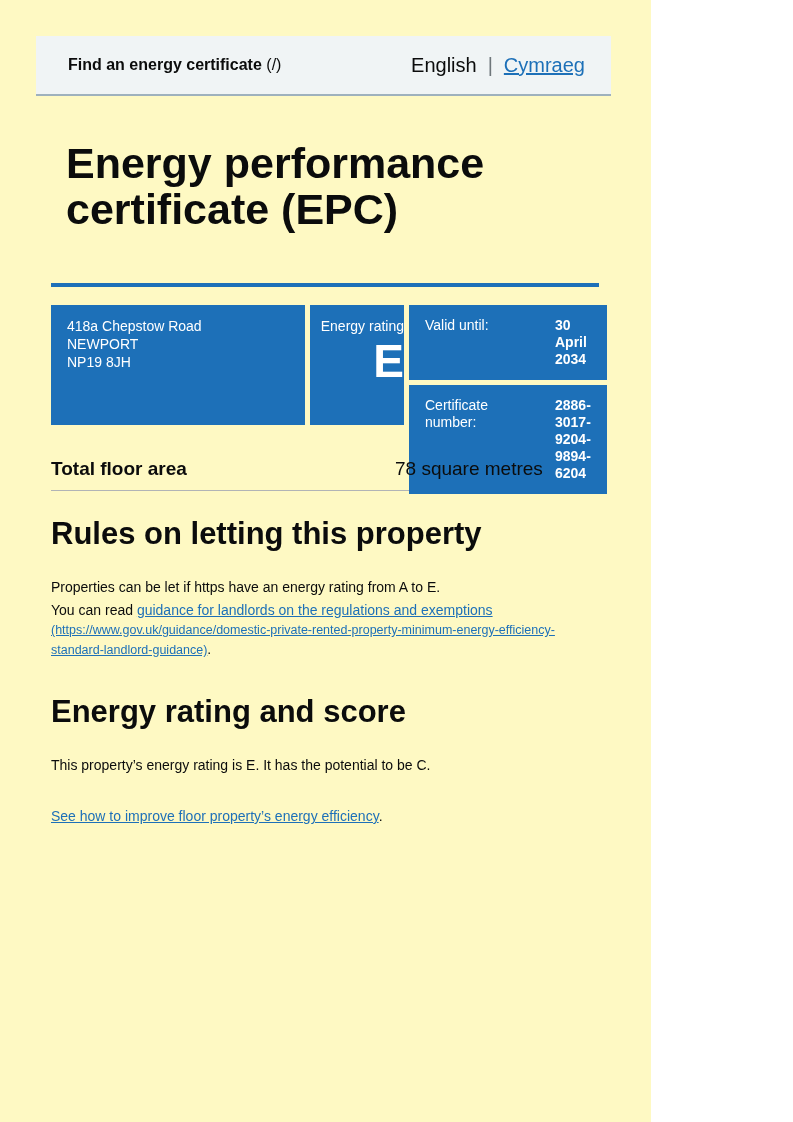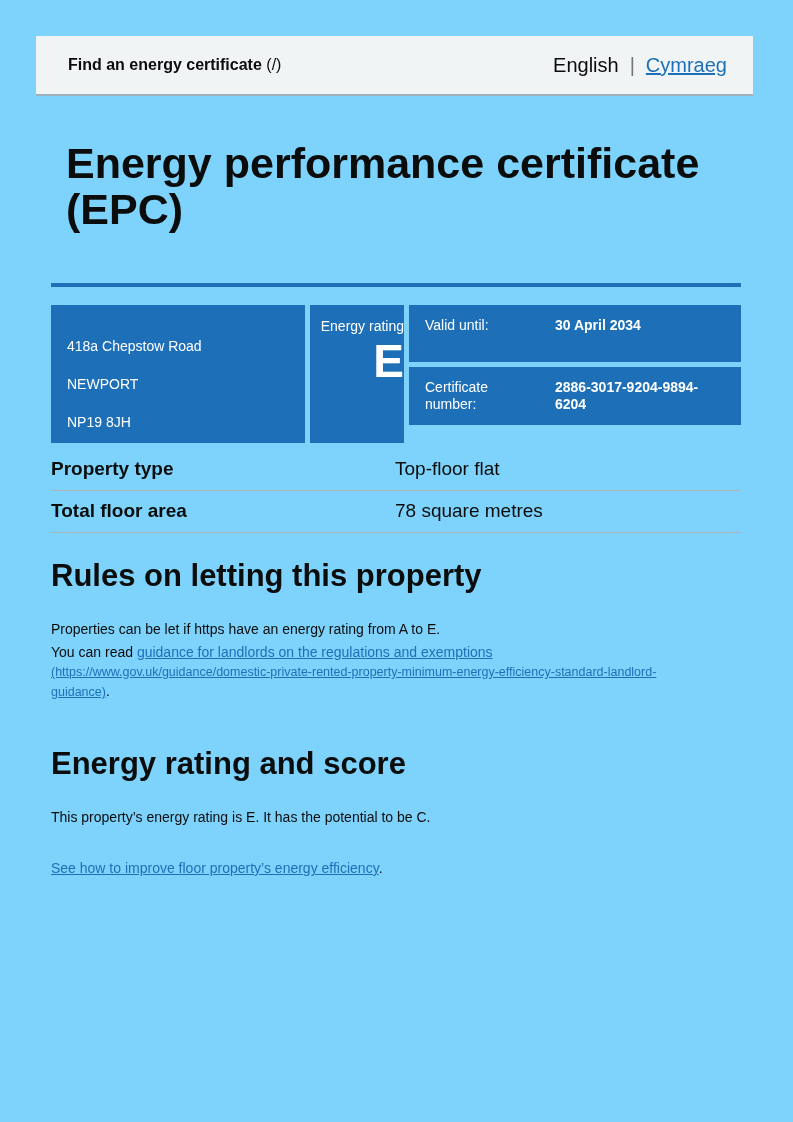--- a/index.html
+++ b/index.html
@@ -1,21 +1,21 @@
 <!DOCTYPE html>
 <html><head>
 <meta charset="utf-8">
 <style>
   html, body { margin: 0; padding: 0; background: #ffffff; }
   .page {
     position: relative;
-    width: 793px;
+    width: 651px;
     height: 1122px;
     overflow: hidden;
-    background: #7dd3fc;
+    background: #fef9c3;
     font-family: "Liberation Sans", "DejaVu Sans", sans-serif;
     color: #0b0c0c;
     box-sizing: border-box;
     padding-top: 36px;
   }
   
   .site-header {
     margin: 0 40px 0 36px;
     height: 60px;
     background: #f0f4f5;
@@ -50,21 +50,21 @@
   }
   
   .summary-banner {
     display: grid;
     grid-template-columns: 254px 94px 1fr;
     gap: 5px;
     height: 120px;
   }
   .panel { background: #1d70b8; color: #ffffff; box-sizing: border-box; }
   .address-panel { padding: 12px 16px; font-size: 14px; line-height: 18px; }
-  .address-line { display: block; margin-top: 20px; }
+  .address-line { display: block; }
   .rating-panel { text-align: right; padding-top: 12px; }
   .rating-label { font-size: 14px; line-height: 18px; }
   .rating-letter { font-size: 46px; font-weight: bold; line-height: 50px; margin-top: 1px; }
   .banner-right { display: flex; flex-direction: column; gap: 5px; height: 120px; }
   .info-row { flex: 1 1 0; display: flex; padding: 12px 16px; font-size: 14px; line-height: 17px; }
   .info-label { flex: 0 0 130px; }
   .info-label.narrow { flex: 0 0 86px; margin-right: 44px; }
   .info-value { font-weight: bold; }
   
   .property-table { margin-top: 24px; }
@@ -77,21 +77,21 @@
     line-height: 20px;
   }
   .tlabel { font-weight: bold; }
   
   h2.section-heading {
     font-size: 31px;
     line-height: 36px;
     font-weight: bold;
     margin: 25px 0 0 0;
   }
-  h2.section-heading.second { margin-top: 44px; }
+  h2.section-heading.second { margin-top: 34px; }
   p.body-text { font-size: 14px; line-height: 19px; margin: 26px 0 0 0; max-width: 660px; }
   p.body-text.para2 { margin-top: 4px; }
   p.body-text.link-para { margin-top: 32px; }
   .body-link { color: #1d70b8; text-decoration: underline; cursor: pointer; }
   .link-url { font-size: 12.5px; }
 </style>
 </head>
 <body>
 
 <div class="page">
@@ -131,24 +131,20 @@
         </div>
         <div class="panel info-row">
           <div class="info-label narrow">Certificate number:</div>
           <div class="info-value">2886-3017-9204-9894-6204</div>
         </div>
       </div>
     </section>
 
     <div class="property-table">
       <div class="trow">
-        <div class="tlabel">Property type</div>
-        <div class="tvalue">Top-floor flat</div>
-      </div>
-      <div class="trow">
         <div class="tlabel">Total floor area</div>
         <div class="tvalue">78 square metres</div>
       </div>
     </div>
 
     <h2 class="section-heading">Rules on letting this property</h2>
 
     <p class="body-text">Properties can be let if https have an energy rating from A to E.</p>
 
     <p class="body-text para2"><span>You can read</span> <a class="body-link"><span>guidance for landlords on the regulations and exemptions</span> <span class="link-url">(https://www.gov.uk/guidance/domestic-private-rented-property-minimum-energy-efficiency-standard-landlord-guidance)</span></a><span>.</span></p>

